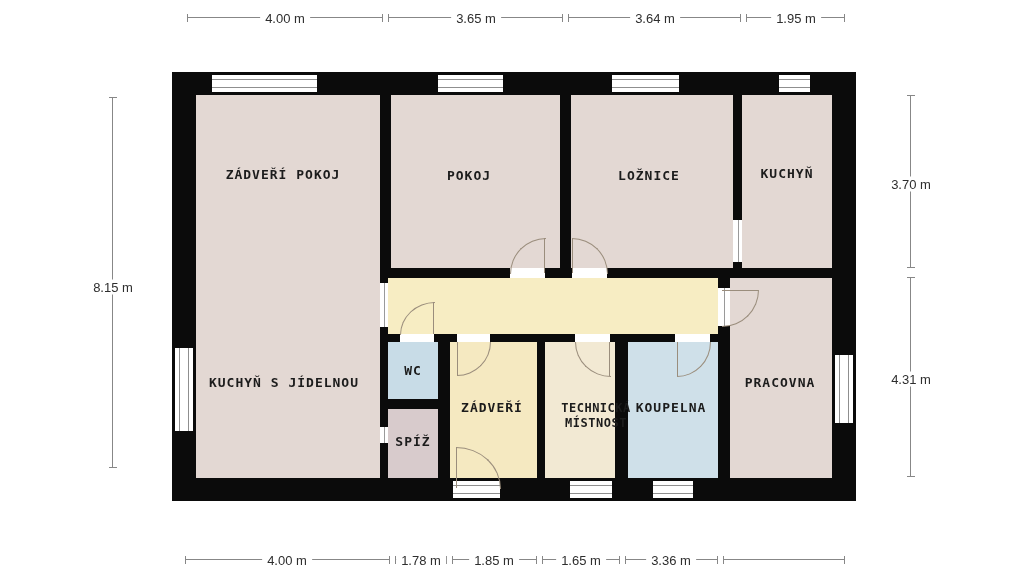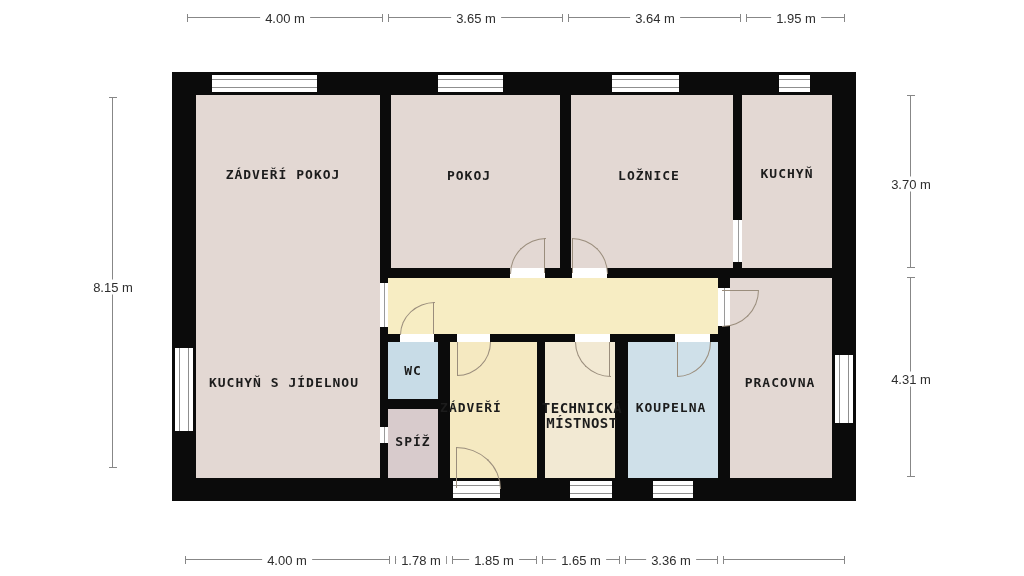--- a/index.html
+++ b/index.html
@@ -16,21 +16,21 @@
   .c-wc     { background:#c8dce7; }
   .c-bath   { background:#cfe0e9; }
   .c-pantry { background:#d8cbcc; }
 
   .rlabel {
     position:absolute; transform:translate(-50%,-50%);
     font-family:"DejaVu Sans Mono", monospace; font-weight:bold;
     font-size:13px; letter-spacing:1px; color:#1c1c1c; white-space:nowrap;
     text-align:center;
   }
-  .rlabel.small { font-size:14px; letter-spacing:0.5px; line-height:15px; }
+  .rlabel.small { font-size:12px; letter-spacing:0.5px; line-height:15px;margin-left:14px; }
 
   
   .win { position:absolute; background:#ffffff; }
   .win-h::before, .win-h::after {
     content:""; position:absolute; left:0; right:0; height:1px; background:#8f8f8f;
   }
   .win-h::before { top:4px; } .win-h::after { bottom:4px; }
   .win-v::before, .win-v::after {
     content:""; position:absolute; top:0; bottom:0; width:1px; background:#8f8f8f;
   }
@@ -155,21 +155,21 @@
   <div class="door d-tr" style="left:456px;top:447px;width:44px;height:41px"></div>
   <div class="leaf" style="left:456px;top:447px;width:1px;height:41px"></div>
 
   <div class="rlabel" style="left:283px;top:174px">ZÁDVEŘÍ POKOJ</div>
   <div class="rlabel" style="left:469px;top:175px">POKOJ</div>
   <div class="rlabel" style="left:649px;top:175px">LOŽNICE</div>
   <div class="rlabel" style="left:787px;top:173px">KUCHYŇ</div>
   <div class="rlabel" style="left:284px;top:382px">KUCHYŇ S JÍDELNOU</div>
   <div class="rlabel" style="left:413px;top:370px">WC</div>
   <div class="rlabel" style="left:413px;top:441px">SPÍŽ</div>
-  <div class="rlabel" style="left:471px;top:407px">ZÁDVEŘÍ</div>
+  <div class="rlabel" style="left:492px;top:407px">ZÁDVEŘÍ</div>
   <div class="rlabel small" style="left:582px;top:416px">
     <span style="display:block">TECHNICKÁ</span>
     <span style="display:block">MÍSTNOST</span>
   </div>
   <div class="rlabel" style="left:671px;top:407px">KOUPELNA</div>
   <div class="rlabel" style="left:780px;top:382px">PRACOVNA</div>
 
   <div class="dim-h" style="left:187px;top:17px;width:196px"></div>
   <div class="dim-h" style="left:388px;top:17px;width:175px"></div>
   <div class="dim-h" style="left:568px;top:17px;width:173px"></div>

